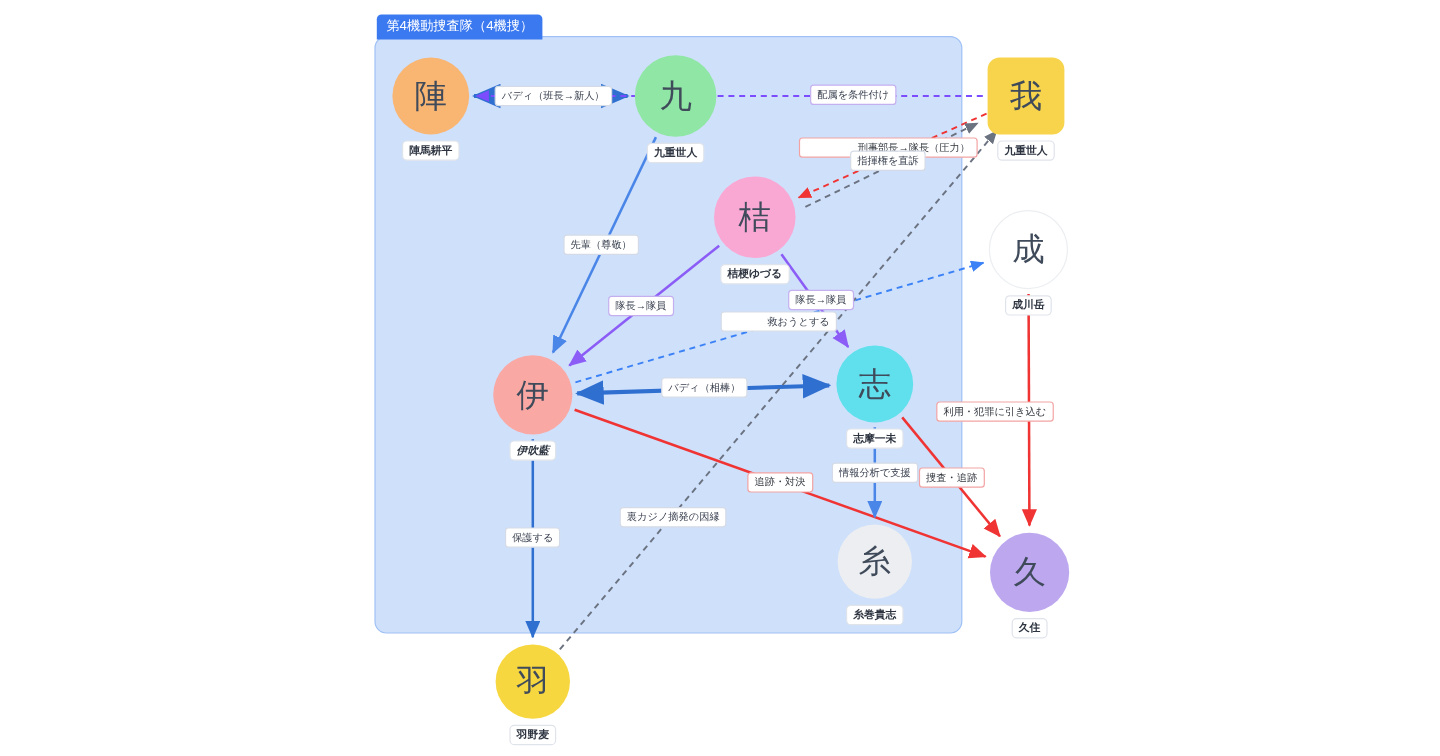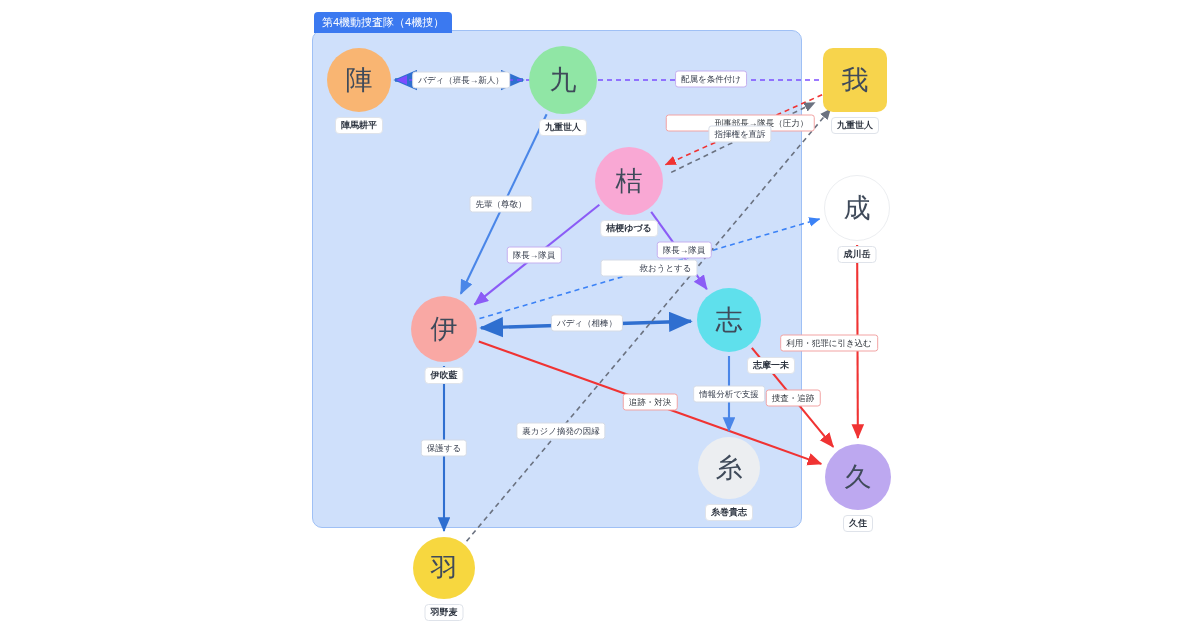--- a/index.html
+++ b/index.html
@@ -96,25 +96,25 @@
         <span class="glyph">九</span>
       </div>
       <div class="nlabel" style="left: 563px; top: 119px;">九重世人</div>
       <div class="node circle" style="left: 595px; top: 147px; width: 68px; height: 68px; background: rgb(249, 168, 212);">
         <span class="glyph">桔</span>
       </div>
       <div class="nlabel" style="left: 629px; top: 220px;">桔梗ゆづる</div>
       <div class="node circle" style="left: 411px; top: 296px; width: 66px; height: 66px; background: rgb(249, 168, 164);">
         <span class="glyph">伊</span>
       </div>
-      <div class="nlabel" style="left: 444px; top: 367px;">伊吹藍</div>
+      <div class="nlabel" style="left: 444px; top: 367px; font-style: italic;">伊吹藍</div>
       <div class="node circle" style="left: 697px; top: 288px; width: 64px; height: 64px; background: rgb(95, 224, 236);">
         <span class="glyph">志</span>
       </div>
-      <div class="nlabel" style="left: 771px; top: 357px;">志摩一未</div>
+      <div class="nlabel" style="left: 729px; top: 357px;">志摩一未</div>
       <div class="node circle" style="left: 698px; top: 437px; width: 62px; height: 62px; background: rgb(236, 238, 241);">
         <span class="glyph">糸</span>
       </div>
       <div class="nlabel" style="left: 729px; top: 504px;">糸巻貴志</div>
       <div class="node rect" style="left: 823px; top: 48px; width: 64px; height: 64px; background: rgb(247, 212, 76);">
         <span class="glyph">我</span>
       </div>
       <div class="nlabel" style="left: 855px; top: 117px;">九重世人</div>
       <div class="node circle" style="left: 824px; top: 175px; width: 66px; height: 66px; background: rgb(255, 255, 255); border: 1px solid rgb(236, 238, 241);">
         <span class="glyph">成</span>

